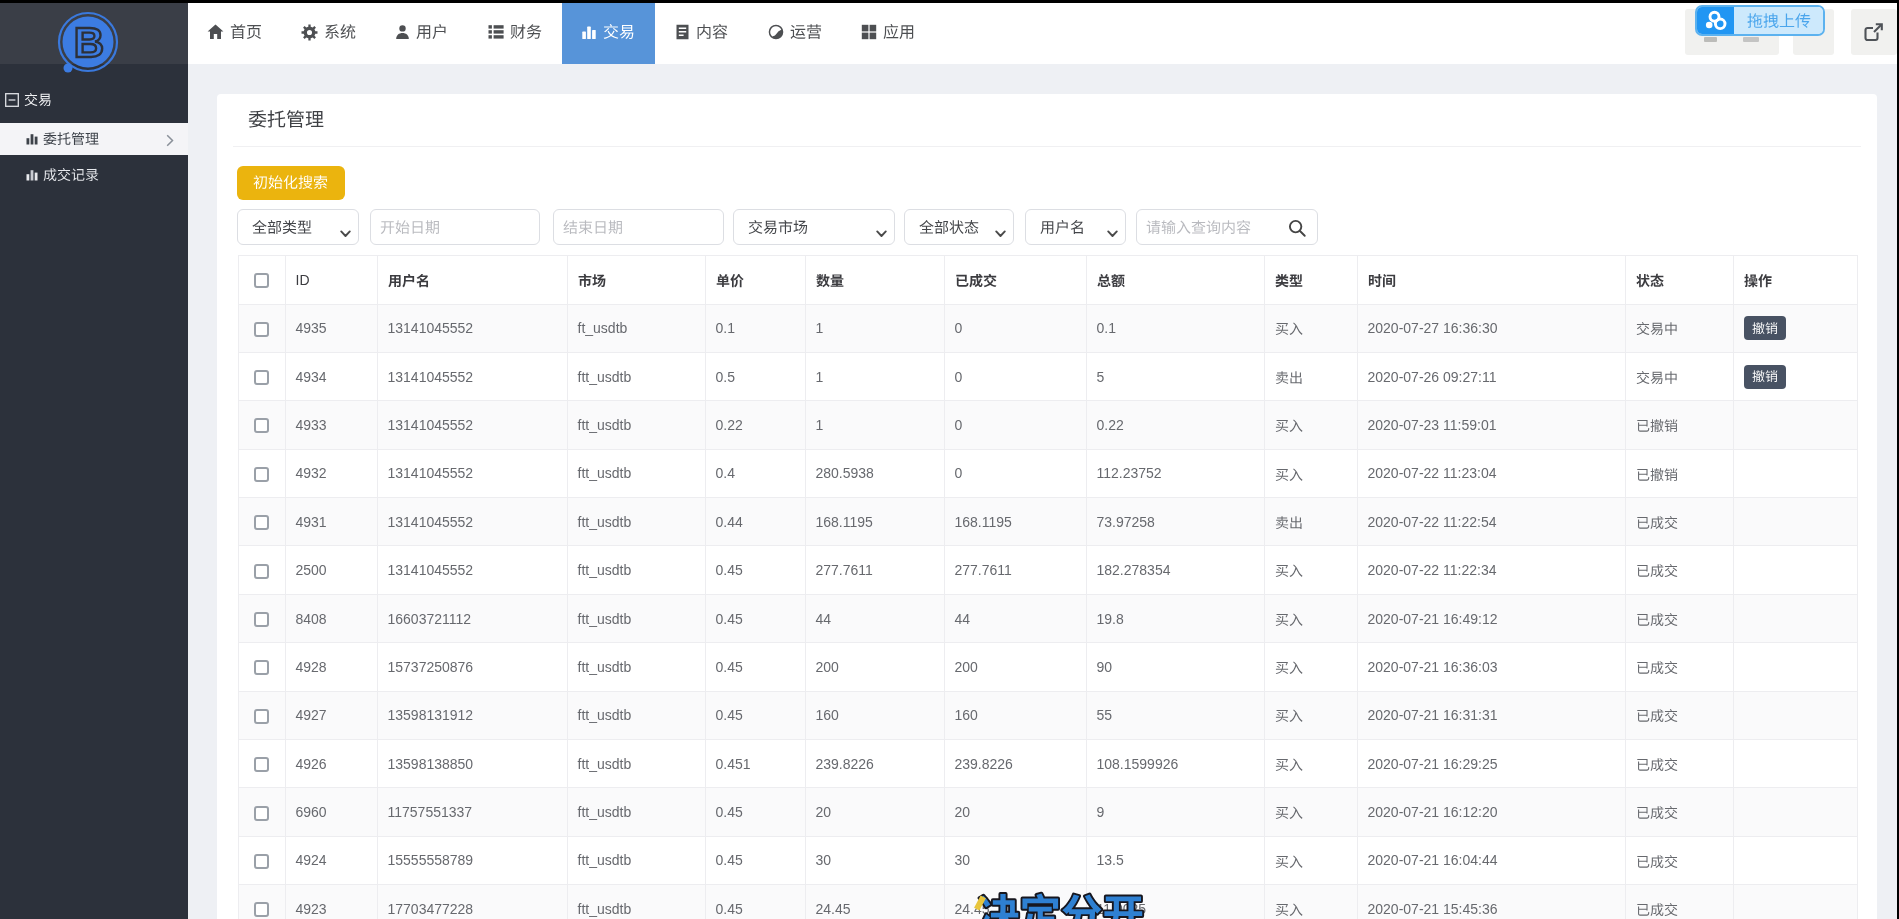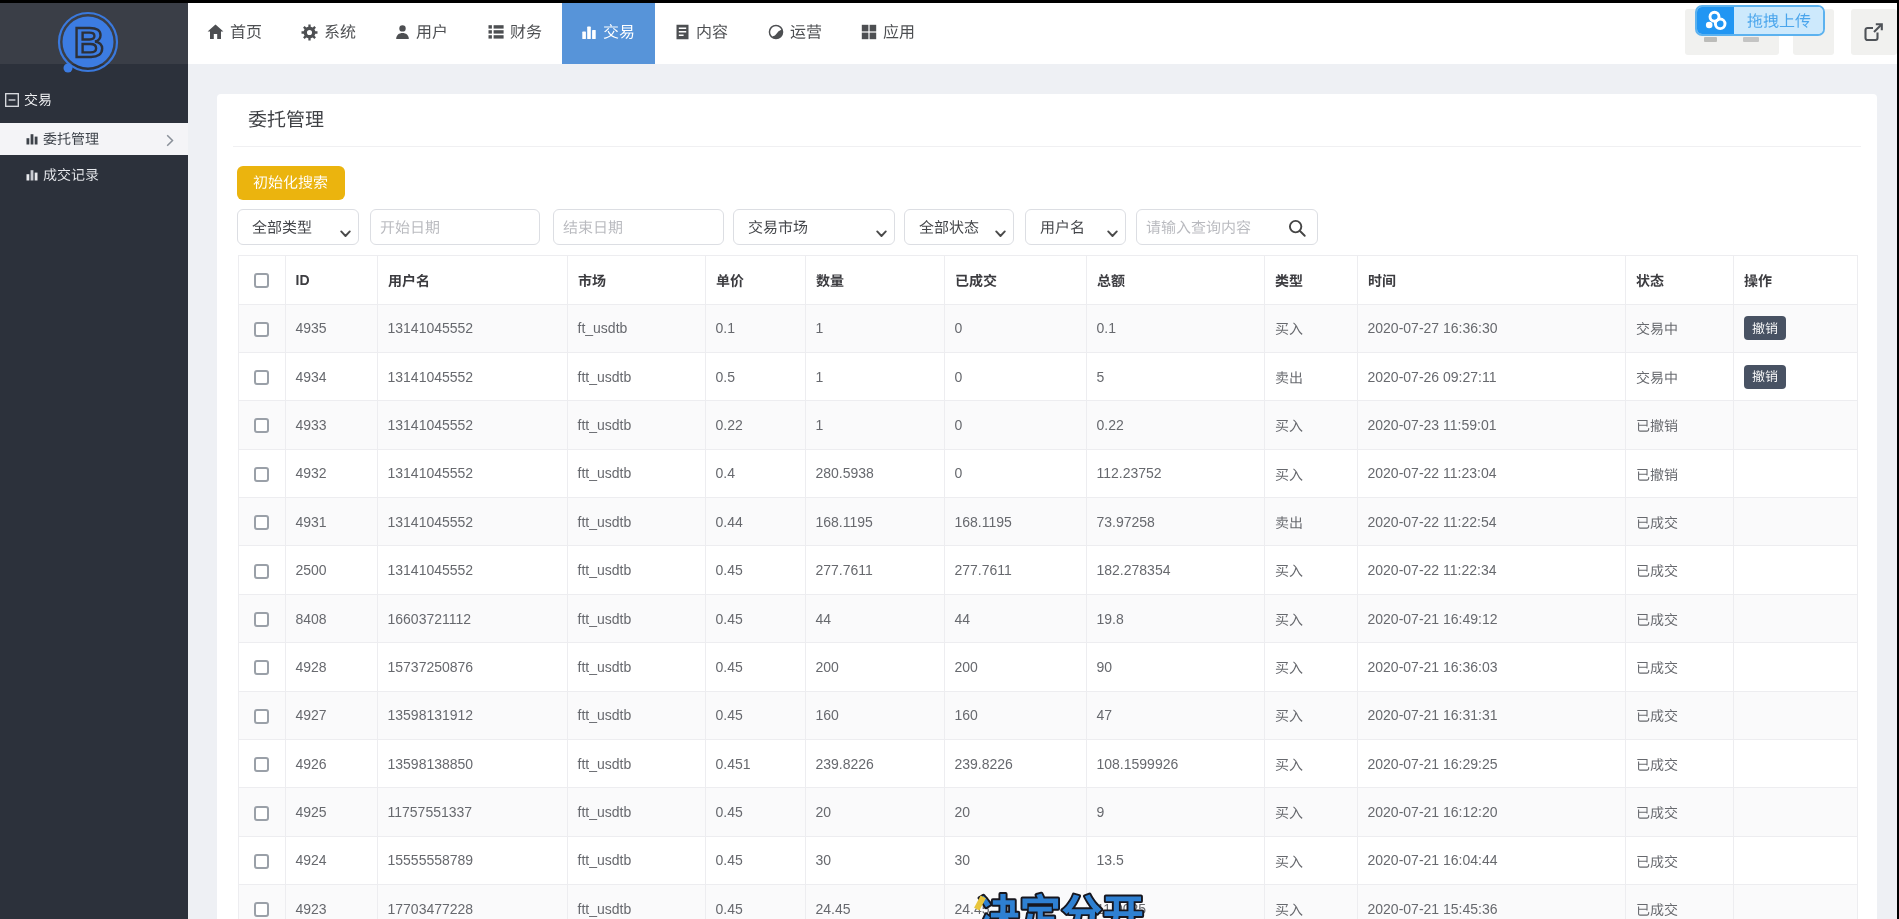--- a/index.html
+++ b/index.html
@@ -28,21 +28,21 @@
 .ctrl.inp{padding-left:9px}
 .car{position:absolute;right:7px;top:14px}
 .mag{position:absolute;right:11px;top:9px}
 .tbl{position:absolute;left:20.5px;top:160.5px;width:1619px;border-collapse:collapse;table-layout:fixed;
   font-size:14px;color:#67696e}
 .tbl th,.tbl td{border:1px solid #ededf0;padding:0 0 0 10px;text-align:left;font-weight:normal;
   white-space:nowrap;overflow:hidden}
 .tbl thead tr{height:49px}
 .tbl tbody tr{height:48.4px}
 .tbl tbody tr:nth-child(odd){background:#fafafb}
-.lat{font-weight:bold;color:#3c3c40;font-size:14px}
+.lat{font-weight:normal;color:#3c3c40;font-size:14px}
 .cb{display:inline-block;width:15px;height:15px;border:2px solid #9aa0a8;border-radius:3px;background:#fff;
   vertical-align:middle;margin-left:5px}
 .rvk{display:inline-flex;align-items:center;justify-content:center;width:42px;height:24px;background:#485263;
   border-radius:4px}
 .gb{position:absolute;background:#f1f1ef;border-radius:3px;z-index:4}
 .upbtn{position:absolute;left:1695px;top:5px;width:130px;height:31px;border:2px solid #5cb2ef;border-radius:7px;
   display:flex;z-index:5;overflow:hidden}
 .upl{width:37px;background:#2196f3;display:flex;align-items:center;justify-content:center}
 .upr{flex:1;background:#cde9fc;display:flex;align-items:center;justify-content:center}
 .blktop{position:absolute;left:0;top:0;width:1899px;height:3px;background:#000;z-index:9}
@@ -729,21 +729,21 @@
           <td></td>
         </tr>
         <tr>
           <td><span class="cb"></span></td>
           <td>4927</td>
           <td>13598131912</td>
           <td>ftt_usdtb</td>
           <td>0.45</td>
           <td>160</td>
           <td>160</td>
-          <td>47</td>
+          <td>55</td>
           <td><svg width="28.0" height="14" viewBox="0 -850 2000 1000" fill="#67696e">
               <g transform="scale(1,-1)">
                 <use href="#c4E70" x="0"></use>
                 <use href="#c5165" x="1000"></use>
               </g>
             </svg></td>
           <td>2020-07-21 16:31:31</td>
           <td><svg width="42.0" height="14" viewBox="0 -850 3000 1000" fill="#67696e">
               <g transform="scale(1,-1)">
                 <use href="#c5DF2" x="0"></use>
@@ -773,21 +773,21 @@
               <g transform="scale(1,-1)">
                 <use href="#c5DF2" x="0"></use>
                 <use href="#c6210" x="1000"></use>
                 <use href="#c4EA4" x="2000"></use>
               </g>
             </svg></td>
           <td></td>
         </tr>
         <tr>
           <td><span class="cb"></span></td>
-          <td>4925</td>
+          <td>6960</td>
           <td>11757551337</td>
           <td>ftt_usdtb</td>
           <td>0.45</td>
           <td>20</td>
           <td>20</td>
           <td>9</td>
           <td><svg width="28.0" height="14" viewBox="0 -850 2000 1000" fill="#67696e">
               <g transform="scale(1,-1)">
                 <use href="#c4E70" x="0"></use>
                 <use href="#c5165" x="1000"></use>

